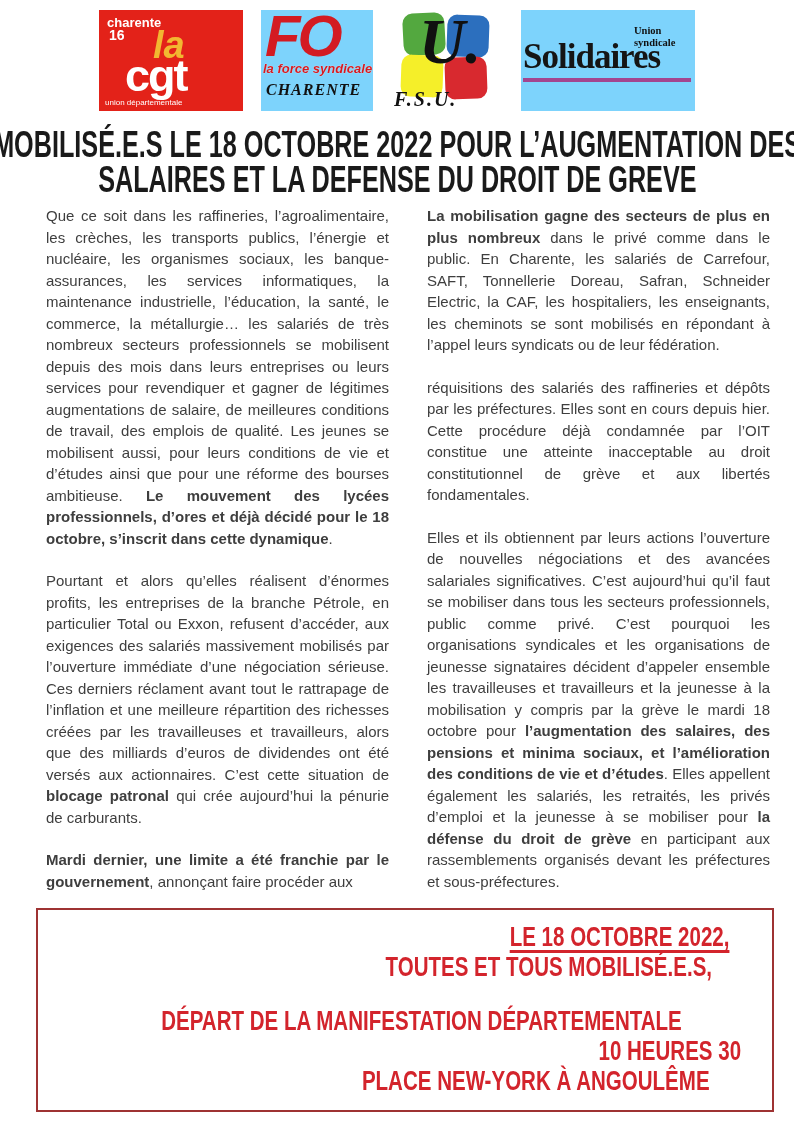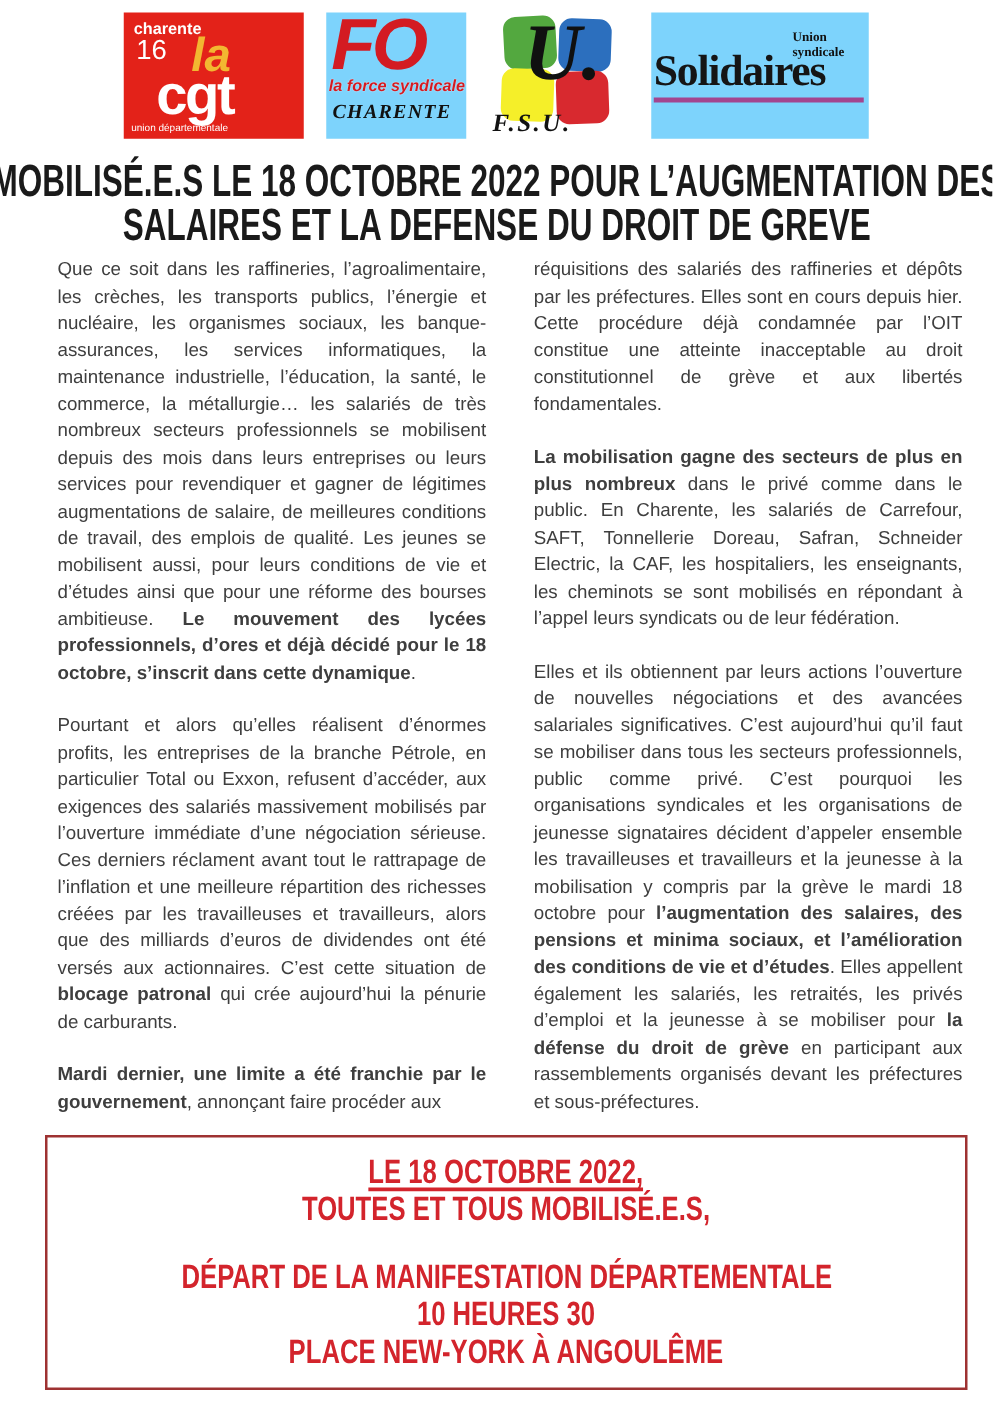--- a/index.html
+++ b/index.html
@@ -18,21 +18,21 @@
     width:794px;height:1123px;margin:0 auto;background:#ffffff;
     overflow:hidden;position:relative;
   }
 
   
   .logo-strip{display:flex;justify-content:center;gap:18px;padding-top:10px;height:111px;}
   .logo{position:relative;height:101px;flex:none;}
 
   .logo-cgt{width:144px;background:var(--cgt-red);color:#fff;}
   .cgt-region{position:absolute;top:5px;left:8px;font-size:13px;font-weight:bold;}
-  .cgt-num{position:absolute;top:17px;left:10px;font-size:22px;font-weight:normal;}
+  .cgt-num{position:absolute;top:17px;left:10px;font-size:14px;font-weight:bold;}
   .cgt-la{position:absolute;top:14px;left:54px;font-family:Liberation Sans, sans-serif;font-style:italic;font-weight:bold;font-size:38px;color:#f2b731;}
   .cgt-name{position:absolute;bottom:13px;left:26px;font-size:45px;font-weight:800;line-height:1;letter-spacing:-2px;}
   .cgt-bottom{position:absolute;bottom:4px;left:6px;font-size:8px;white-space:nowrap;}
 
   .logo-fo{width:112px;background:#7dd3fc;}
   .fo-name{position:absolute;top:-8px;left:4px;font-size:58px;font-weight:900;font-style:italic;color:var(--fo-red);letter-spacing:-3px;}
   .fo-tagline{position:absolute;top:51px;left:2px;font-size:13px;font-weight:800;font-style:italic;color:var(--fo-red);white-space:nowrap;text-shadow:0 0 1px #fff;}
   .fo-region{position:absolute;top:71px;left:5px;font-family:"Liberation Serif",serif;font-weight:700;font-style:italic;font-size:16px;color:#111;letter-spacing:1px;white-space:nowrap;}
 
   .logo-fsu{width:112px;background:#fff;}
@@ -62,21 +62,21 @@
   .body-para{
     text-align:justify;color:var(--body-text);
     font-size:15px;line-height:21.5px;margin-bottom:21px;
   }
   .body-para:last-child{margin-bottom:4px;}
   .body-para .b{font-weight:bold;}
 
   
   .footer-box{
     margin:12px 20px 0 36px;border:2px solid var(--box-border);
-    padding:12px 8px 14px 8px;display:flex;flex-direction:column;align-items:center;
+    padding:12px 8px 14px 8px;display:flex;flex-direction:column;align-items:flex-end;
   }
   .footer-line{
     color:var(--red-accent);font-weight:800;font-size:27px;line-height:30px;
     white-space:nowrap;transform:scaleX(0.76);transform-origin:50% 50%;text-align:center;
   }
   .footer-line.u{text-decoration:underline;text-decoration-thickness:3px;text-underline-offset:4px;}
   .footer-line.blank{height:24px;}
 </style>
 </head>
 <body>
@@ -121,22 +121,22 @@
     <div class="title-line">SALAIRES ET LA DEFENSE DU DROIT DE GREVE</div>
   </div>
 
   <div class="columns">
     <div class="column">
         <p class="body-para"><span>Que ce soit dans les raffineries, l’agroalimentaire, les crèches, les transports publics, l’énergie et nucléaire, les organismes sociaux, les banque-assurances, les services informatiques, la maintenance industrielle, l’éducation, la santé, le commerce, la métallurgie… les salariés de très nombreux secteurs professionnels se mobilisent depuis des mois dans leurs entreprises ou leurs services pour revendiquer et gagner de légitimes augmentations de salaire, de meilleures conditions de travail, des emplois de qualité. Les jeunes se mobilisent aussi, pour leurs conditions de vie et d’études ainsi que pour une réforme des bourses ambitieuse. </span><span class="b">Le mouvement des lycées professionnels, d’ores et déjà décidé pour le 18 octobre, s’inscrit dans cette dynamique</span><span>.</span></p>
         <p class="body-para"><span>Pourtant et alors qu’elles réalisent d’énormes profits, les entreprises de la branche Pétrole, en particulier Total ou Exxon, refusent d’accéder, aux exigences des salariés massivement mobilisés par l’ouverture immédiate d’une négociation sérieuse. Ces derniers réclament avant tout le rattrapage de l’inflation et une meilleure répartition des richesses créées par les travailleuses et travailleurs, alors que des milliards d’euros de dividendes ont été versés aux actionnaires. C’est cette situation de </span><span class="b">blocage patronal</span><span> qui crée aujourd’hui la pénurie de carburants.</span></p>
         <p class="body-para"><span class="b">Mardi dernier, une limite a été franchie par le gouvernement</span><span>, annonçant faire procéder aux</span></p>
       </div>
     <div class="column">
+        <p class="body-para"><span class="b">La mobilisation gagne des secteurs de plus en plus nombreux</span><span> dans le privé comme dans le public. En Charente, les salariés de Carrefour, SAFT, Tonnellerie Doreau, Safran, Schneider Electric, la CAF, les hospitaliers, les enseignants, les cheminots se sont mobilisés en répondant à l’appel leurs syndicats ou de leur fédération.</span></p>
         <p class="body-para"><span>réquisitions des salariés des raffineries et dépôts par les préfectures. Elles sont en cours depuis hier. Cette procédure déjà condamnée par l’OIT constitue une atteinte inacceptable au droit constitutionnel de grève et aux libertés fondamentales.</span></p>
-        <p class="body-para"><span class="b">La mobilisation gagne des secteurs de plus en plus nombreux</span><span> dans le privé comme dans le public. En Charente, les salariés de Carrefour, SAFT, Tonnellerie Doreau, Safran, Schneider Electric, la CAF, les hospitaliers, les enseignants, les cheminots se sont mobilisés en répondant à l’appel leurs syndicats ou de leur fédération.</span></p>
         <p class="body-para"><span>Elles et ils obtiennent par leurs actions l’ouverture de nouvelles négociations et des avancées salariales significatives. C’est aujourd’hui qu’il faut se mobiliser dans tous les secteurs professionnels, public comme privé. C’est pourquoi les organisations syndicales et les organisations de jeunesse signataires décident d’appeler ensemble les travailleuses et travailleurs et la jeunesse à la mobilisation y compris par la grève le mardi 18 octobre pour </span><span class="b">l’augmentation des salaires, des pensions et minima sociaux, et l’amélioration des conditions de vie et d’études</span><span>. Elles appellent également les salariés, les retraités, les privés d’emploi et la jeunesse à se mobiliser pour </span><span class="b">la défense du droit de grève</span><span> en participant aux rassemblements organisés devant les préfectures et sous-préfectures.</span></p>
       </div>
   </div>
 
   <div class="footer-box">
       <div class="footer-line u">LE 18 OCTOBRE 2022,</div>
       <div class="footer-line">TOUTES ET TOUS MOBILISÉ.E.S,</div>
       <div class="footer-line blank"></div>
       <div class="footer-line">DÉPART DE LA MANIFESTATION DÉPARTEMENTALE</div>
       <div class="footer-line">10 HEURES 30</div>

